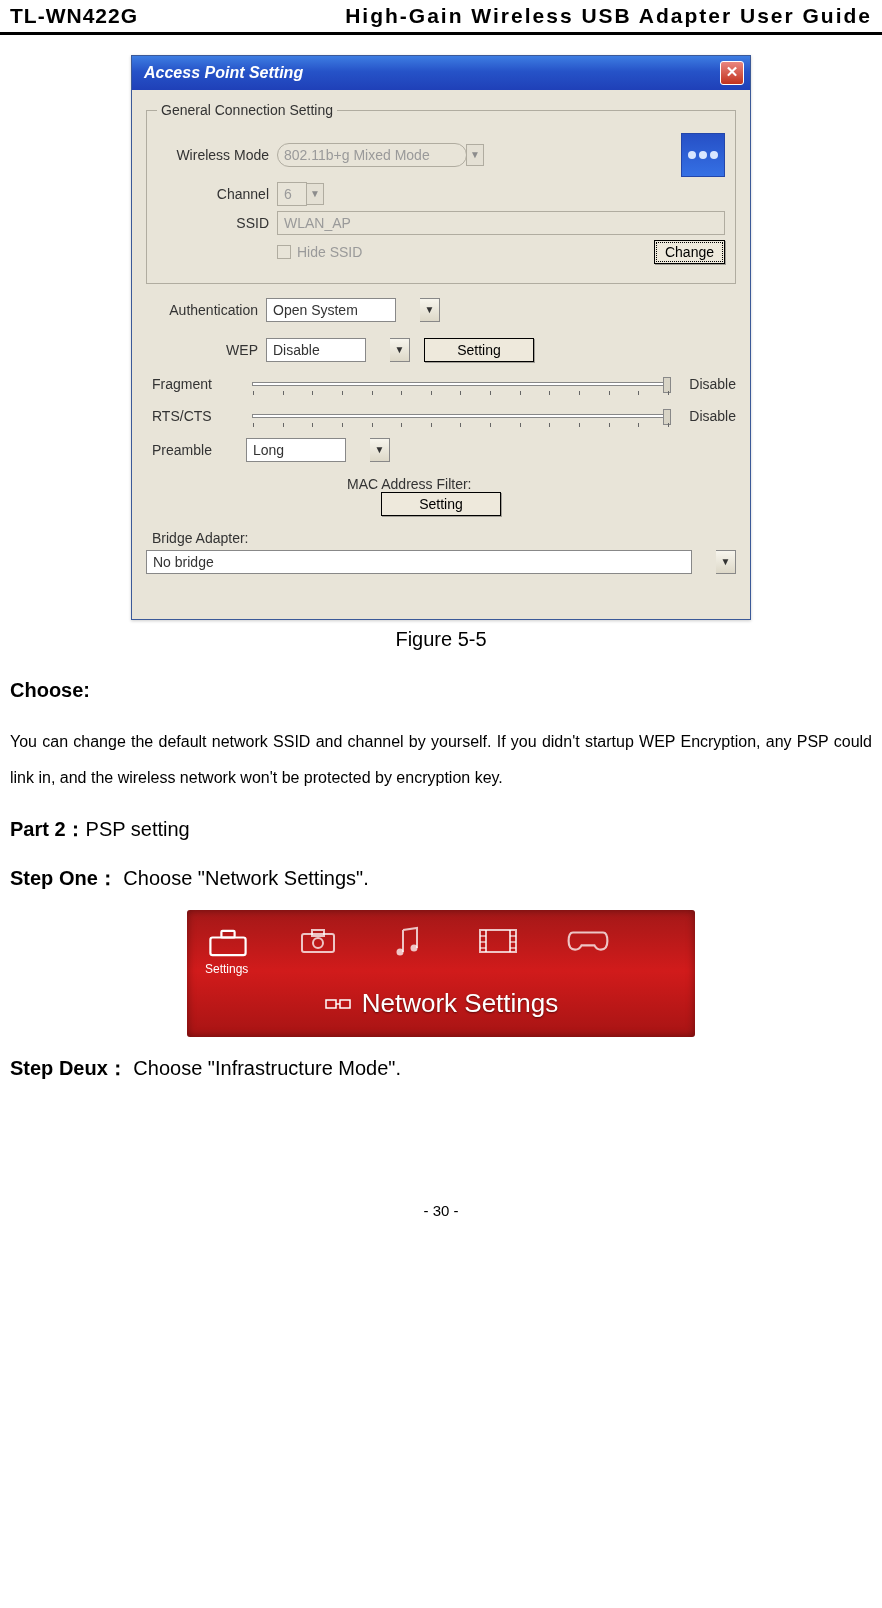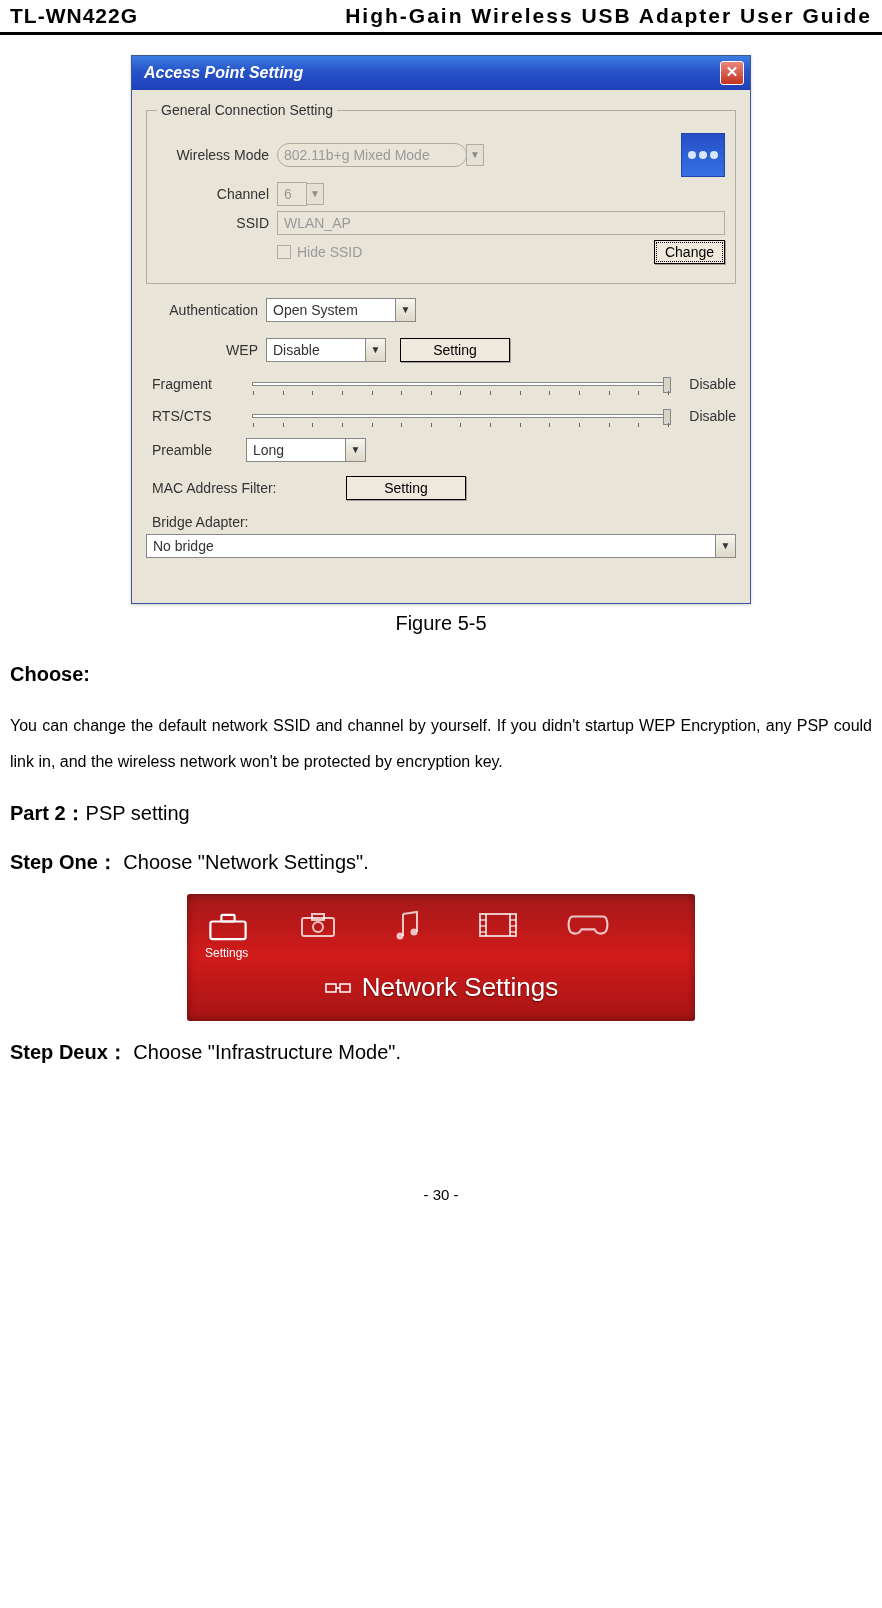--- a/index.html
+++ b/index.html
@@ -140,20 +140,21 @@
     box-shadow: 1px 1px 0 rgba(0,0,0,0.3);
   }
   .win-btn.dotted {
     outline: 1px dotted #000;
     outline-offset: -3px;
   }
 
   .select-box {
     display: inline-flex;
     align-items: stretch;
+    gap: 24px;
   }
   .select-box .val {
     border: 1px solid #888;
     background: #fff;
     padding: 3px 6px;
     font-size: 14px;
   }
   .select-box .arrow {
     width: 20px;
     border: 1px solid #888;
@@ -388,21 +389,21 @@
       </div>
 
       <div class="row" style="margin-top:14px;">
         <span class="lbl" style="text-align:left; width:100px; padding-left:6px;">Preamble</span>
         <span class="select-box">
           <span class="val" style="width:100px;">Long</span>
           <span class="arrow">▼</span>
         </span>
       </div>
 
-      <div class="row" style="margin-top:14px;">
+      <div class="row" style="margin-top:14px;flex-direction:column;">
         <span style="width:200px; padding-left:6px;">MAC Address Filter:</span>
         <button class="win-btn" style="width:120px;">Setting</button>
       </div>
 
       <div class="row" style="margin-top:14px; flex-direction:column; align-items:stretch;">
         <span style="padding-left:6px; margin-bottom:4px;">Bridge Adapter:</span>
         <span class="select-box" style="width:100%;">
           <span class="val" style="flex:1;">No bridge</span>
           <span class="arrow">▼</span>
         </span>

